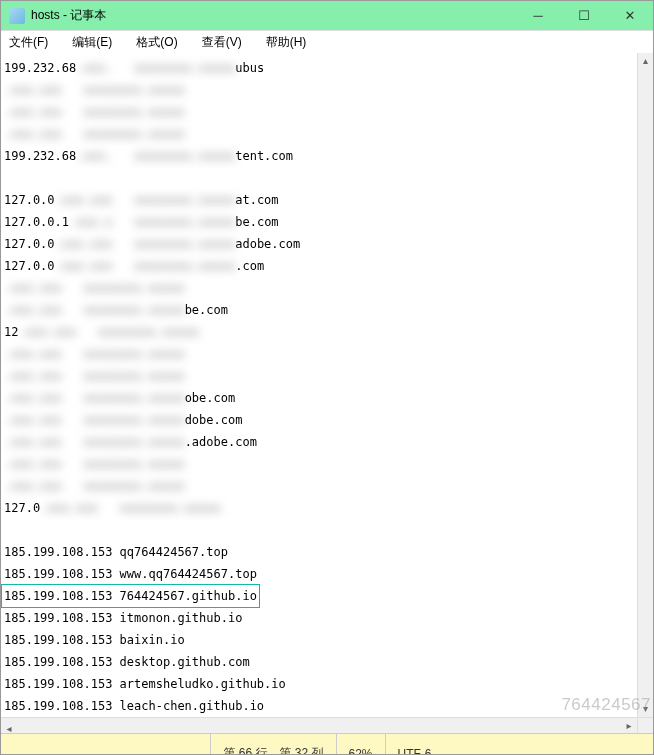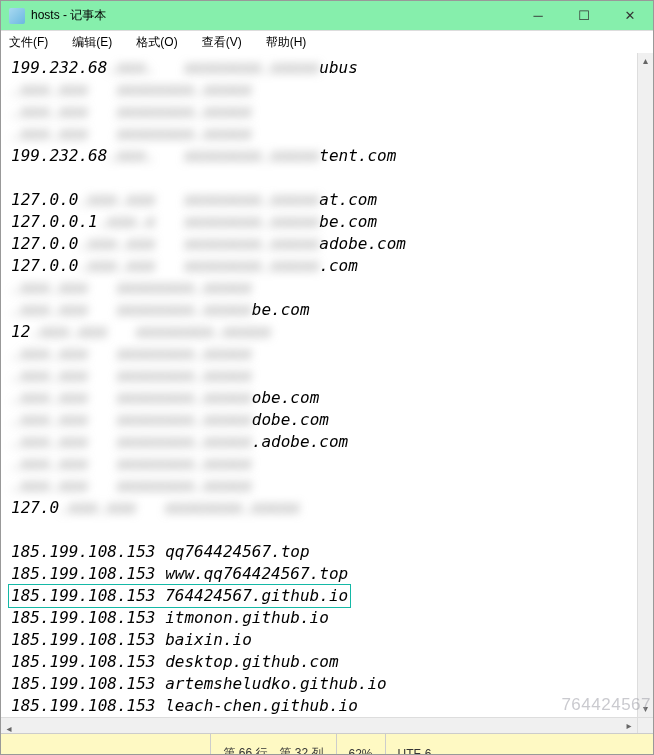--- a/index.html
+++ b/index.html
@@ -42,27 +42,26 @@
   .menubar .menuitem { color: #000; }
   .content-wrap {
     position: relative;
     height: 680px;
     overflow: hidden;
   }
   .content {
     position: absolute;
     top: 0; left: 0; right: 16px; bottom: 16px;
     overflow: hidden;
-    padding: 4px 10px;
+    padding: 4px 3px;
     font-family: "Microsoft YaHei", Consolas, monospace;
-    font-size: 16px;
+    font-size: 12px;
     line-height: 22px;
     white-space: pre;
     color: #000;
-    font-style: italic;
   }
   .line { display: block; height: 22px; }
   .blur {
     filter: blur(5px);
     color: #777;
     user-select: none;
   }
   .highlighted-line {
     display: inline-block;
     border: 1px solid #14b8a6;

